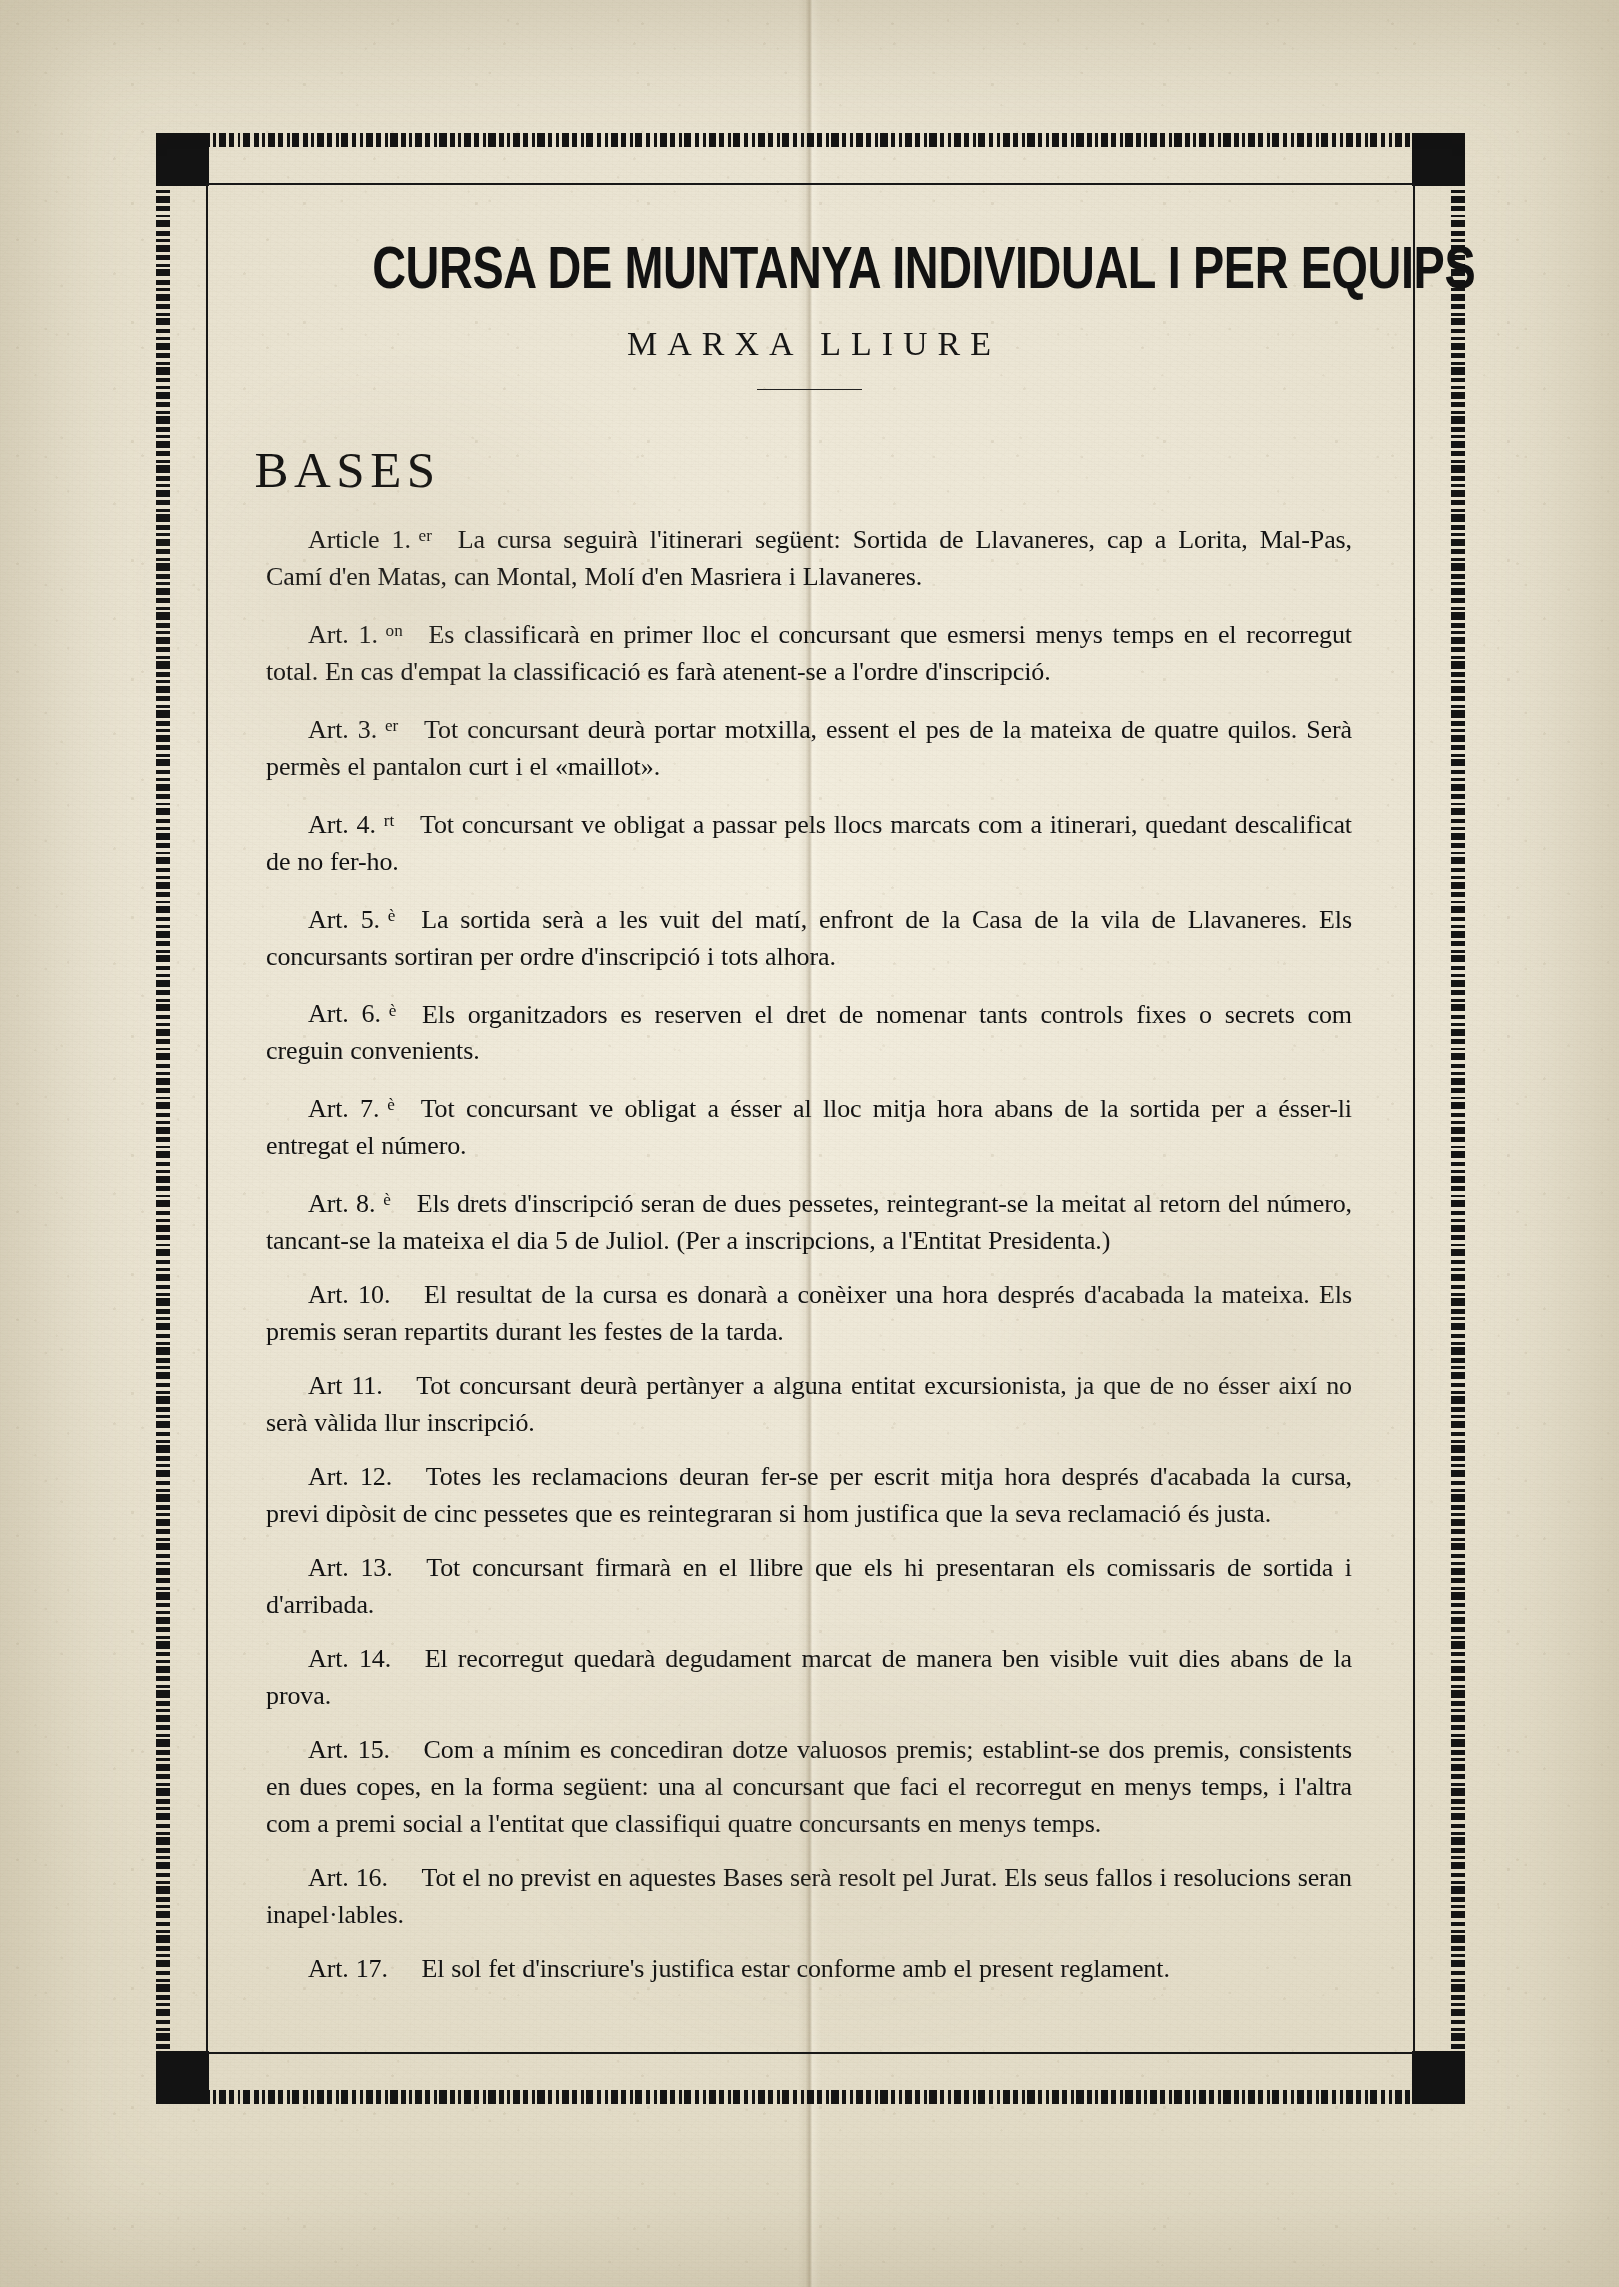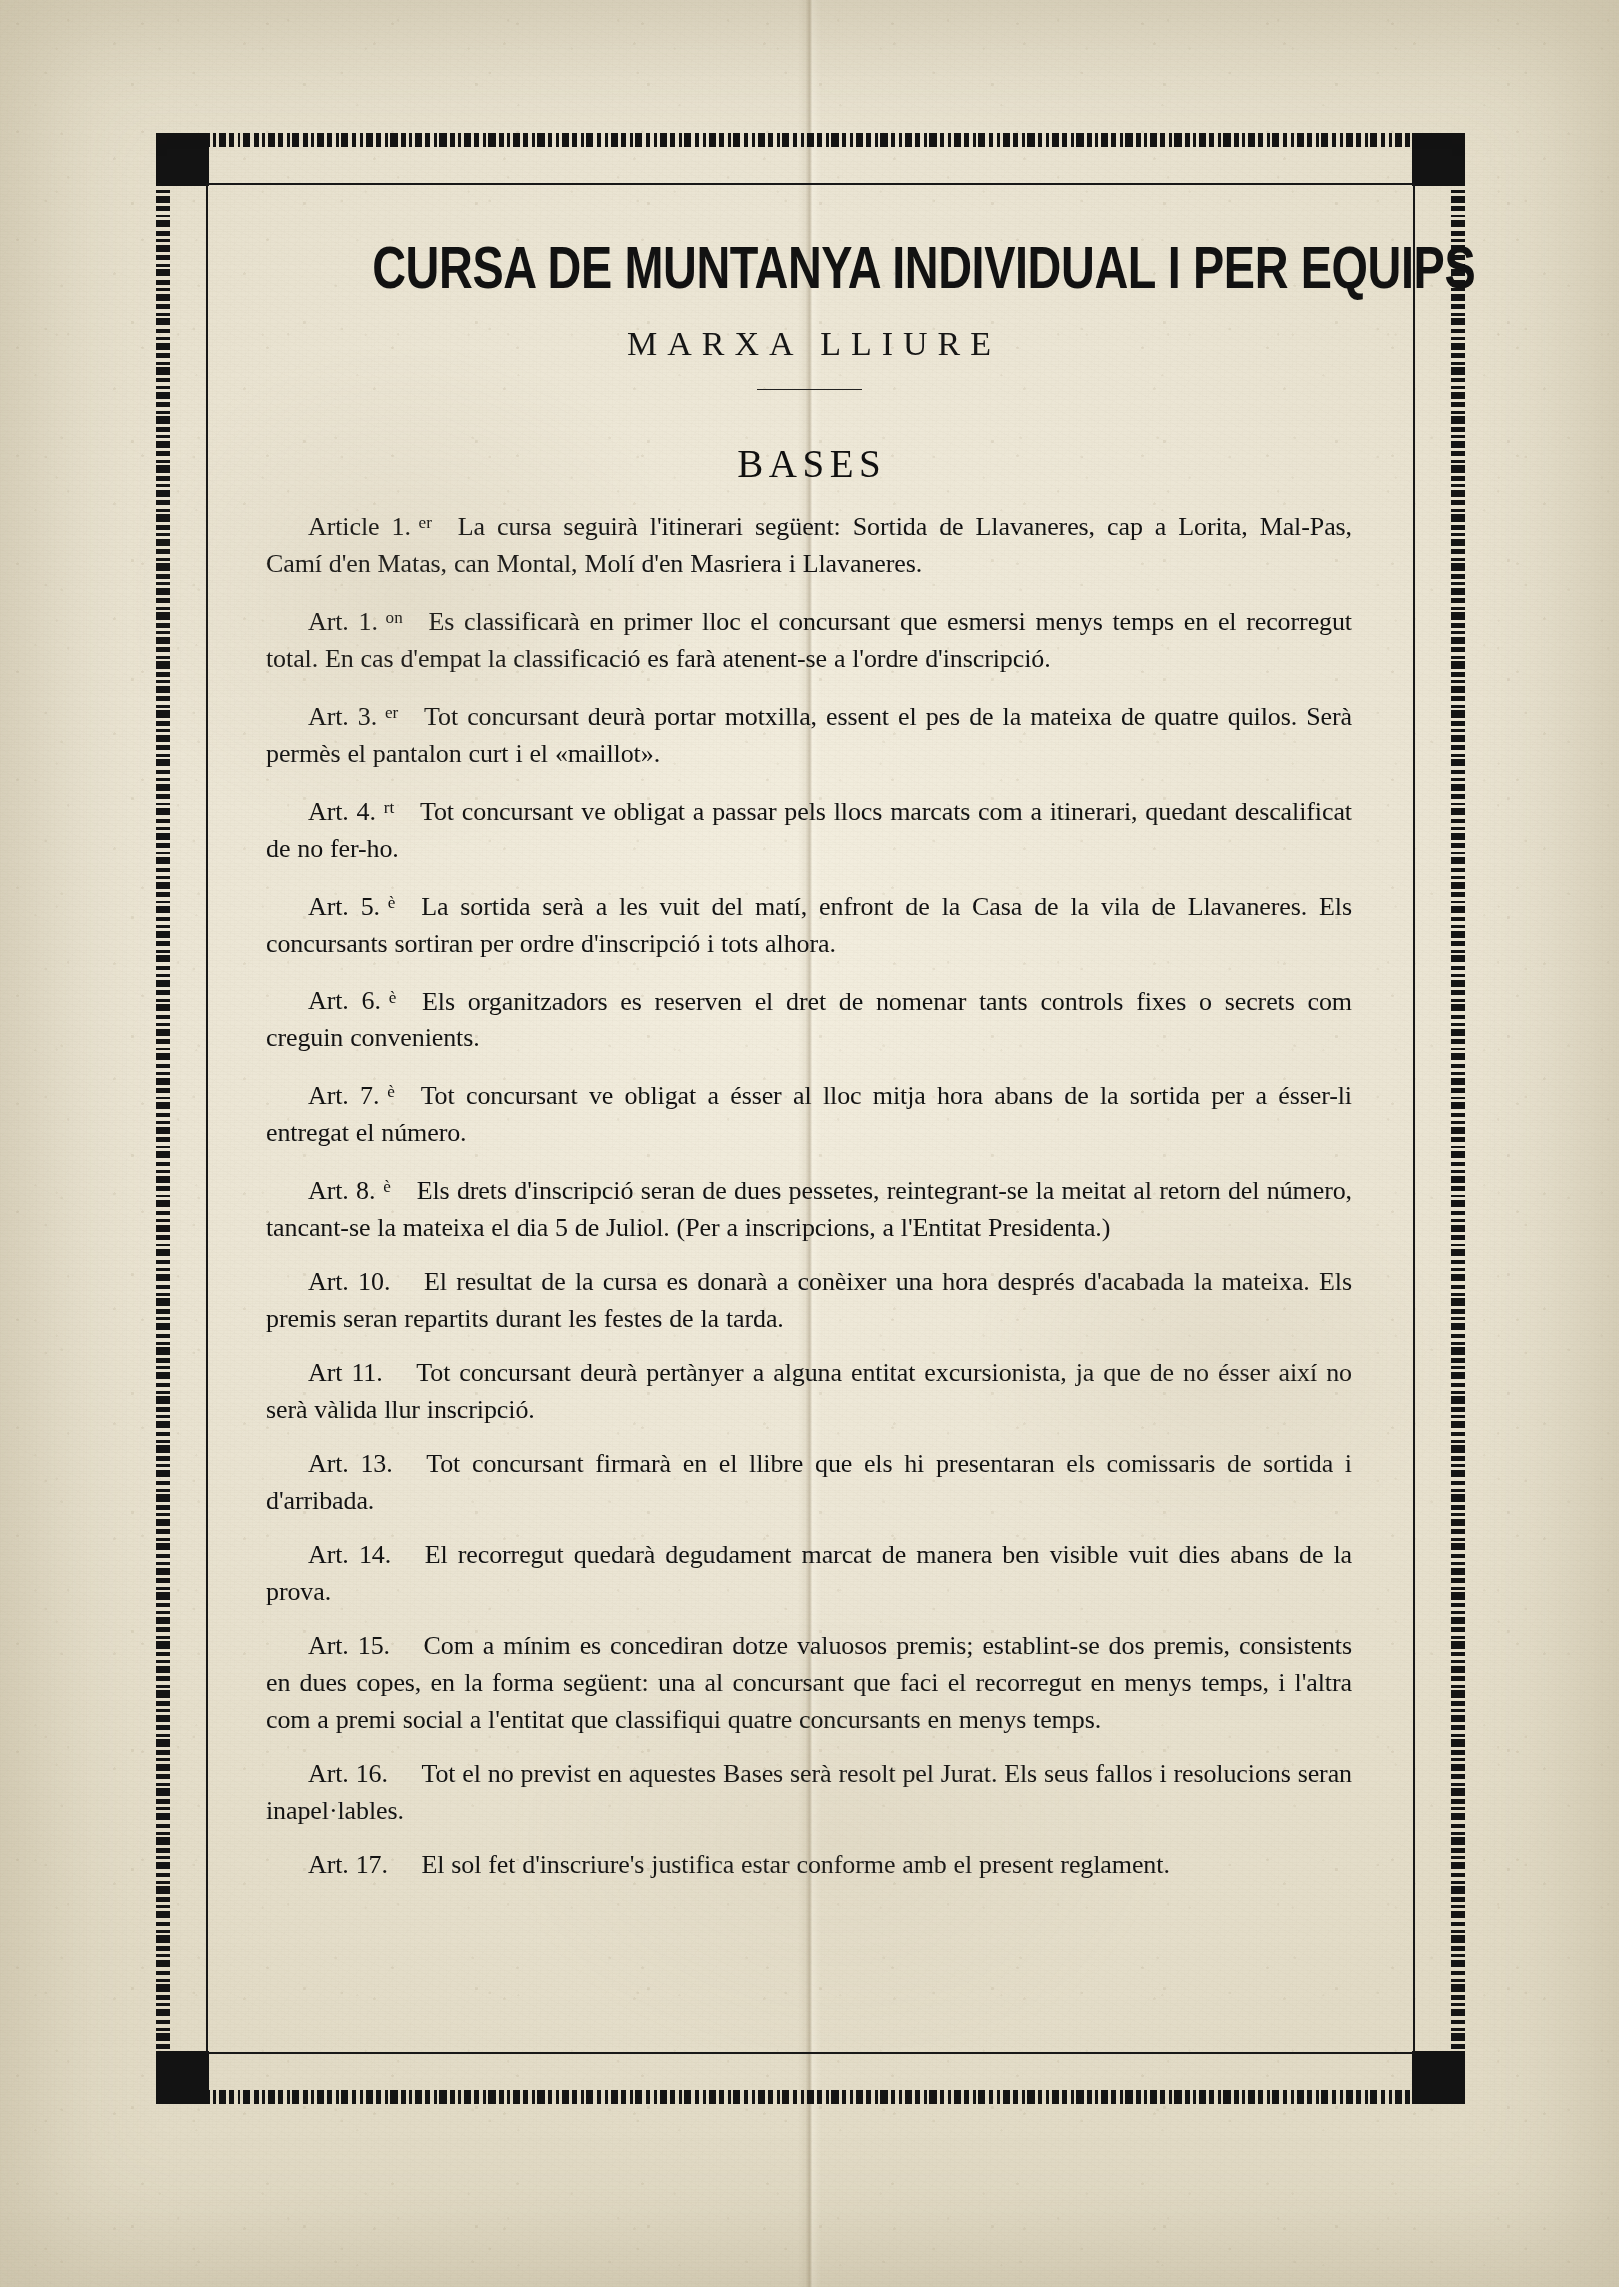--- a/index.html
+++ b/index.html
@@ -185,24 +185,23 @@
 
   .rule-short {
     width: 105px;
     height: 1.8px;
     background: #222;
     margin: 25.5px auto 0 auto;
   }
 
   .section-heading {
     margin: 51px 0 9px 0;
-    text-align: center;
     color: #101010;
     font-family: "Liberation Serif", "DejaVu Serif", serif;
-    font-size: 39px;
+    font-size: 51px;
     font-weight: normal;
     letter-spacing: 5.5px;
     text-indent: 5.5px;
   }
 
   .body-copy {
     margin-top: 18px;
     color: #131313;
     font-family: "Liberation Serif", "DejaVu Serif", serif;
     font-size: 26px;
@@ -277,20 +276,21 @@
         <p><span class="lead">Article 1.</span><sup class="ord">er</sup><span>  La cursa seguirà l'itinerari següent: Sortida de Llavaneres, cap a Lorita, Mal-Pas, Camí d'en Matas, can Montal, Molí d'en Masriera i Llavaneres.</span></p>
         <p><span class="lead">Art. 1.</span><sup class="ord">on</sup><span>  Es classificarà en primer lloc el concursant que esmersi menys temps en el recorregut total. En cas d'empat la classificació es farà atenent-se a l'ordre d'inscripció.</span></p>
         <p><span class="lead">Art. 3.</span><sup class="ord">er</sup><span>  Tot concursant deurà portar motxilla, essent el pes de la mateixa de quatre quilos. Serà permès el pantalon curt i el «maillot».</span></p>
         <p><span class="lead">Art. 4.</span><sup class="ord">rt</sup><span>  Tot concursant ve obligat a passar pels llocs marcats com a itinerari, quedant descalificat de no fer-ho.</span></p>
         <p><span class="lead">Art. 5.</span><sup class="ord">è</sup><span>  La sortida serà a les vuit del matí, enfront de la Casa de la vila de Llavaneres. Els concursants sortiran per ordre d'inscripció i tots alhora.</span></p>
         <p><span class="lead">Art. 6.</span><sup class="ord">è</sup><span>  Els organitzadors es reserven el dret de nomenar tants controls fixes o secrets com creguin convenients.</span></p>
         <p><span class="lead">Art. 7.</span><sup class="ord">è</sup><span>  Tot concursant ve obligat a ésser al lloc mitja hora abans de la sortida per a ésser-li entregat el número.</span></p>
         <p><span class="lead">Art. 8.</span><sup class="ord">è</sup><span>  Els drets d'inscripció seran de dues pessetes, reintegrant-se la meitat al retorn del número, tancant-se la mateixa el dia 5 de Juliol. (Per a inscripcions, a l'Entitat Presidenta.)</span></p>
         <p><span class="lead">Art. 10.</span><span>  El resultat de la cursa es donarà a conèixer una hora després d'acabada la mateixa. Els premis seran repartits durant les festes de la tarda.</span></p>
         <p><span class="lead">Art 11.</span><span>  Tot concursant deurà pertànyer a alguna entitat excursionista, ja que de no ésser així no serà vàlida llur inscripció.</span></p>
+        <p><span class="lead">Art. 12.</span><span>  Totes les reclamacions deuran fer-se per escrit mitja hora després d'acabada la cursa, previ dipòsit de cinc pessetes que es reintegraran si hom justifica que la seva reclamació és justa.</span></p>
         <p><span class="lead">Art. 13.</span><span>  Tot concursant firmarà en el llibre que els hi presentaran els comissaris de sortida i d'arribada.</span></p>
         <p><span class="lead">Art. 14.</span><span>  El recorregut quedarà degudament marcat de manera ben visible vuit dies abans de la prova.</span></p>
         <p><span class="lead">Art. 15.</span><span>  Com a mínim es concediran dotze valuosos premis; establint-se dos premis, consistents en dues copes, en la forma següent: una al concursant que faci el recorregut en menys temps, i l'altra com a premi social a l'entitat que classifiqui quatre concursants en menys temps.</span></p>
         <p><span class="lead">Art. 16.</span><span>  Tot el no previst en aquestes Bases serà resolt pel Jurat. Els seus fallos i resolucions seran inapel·lables.</span></p>
         <p><span class="lead">Art. 17.</span><span>  El sol fet d'inscriure's justifica estar conforme amb el present reglament.</span></p>
       </div>
   </div>
 
   <div class="ink-wash"></div>
   <div class="edge-shade"></div>

